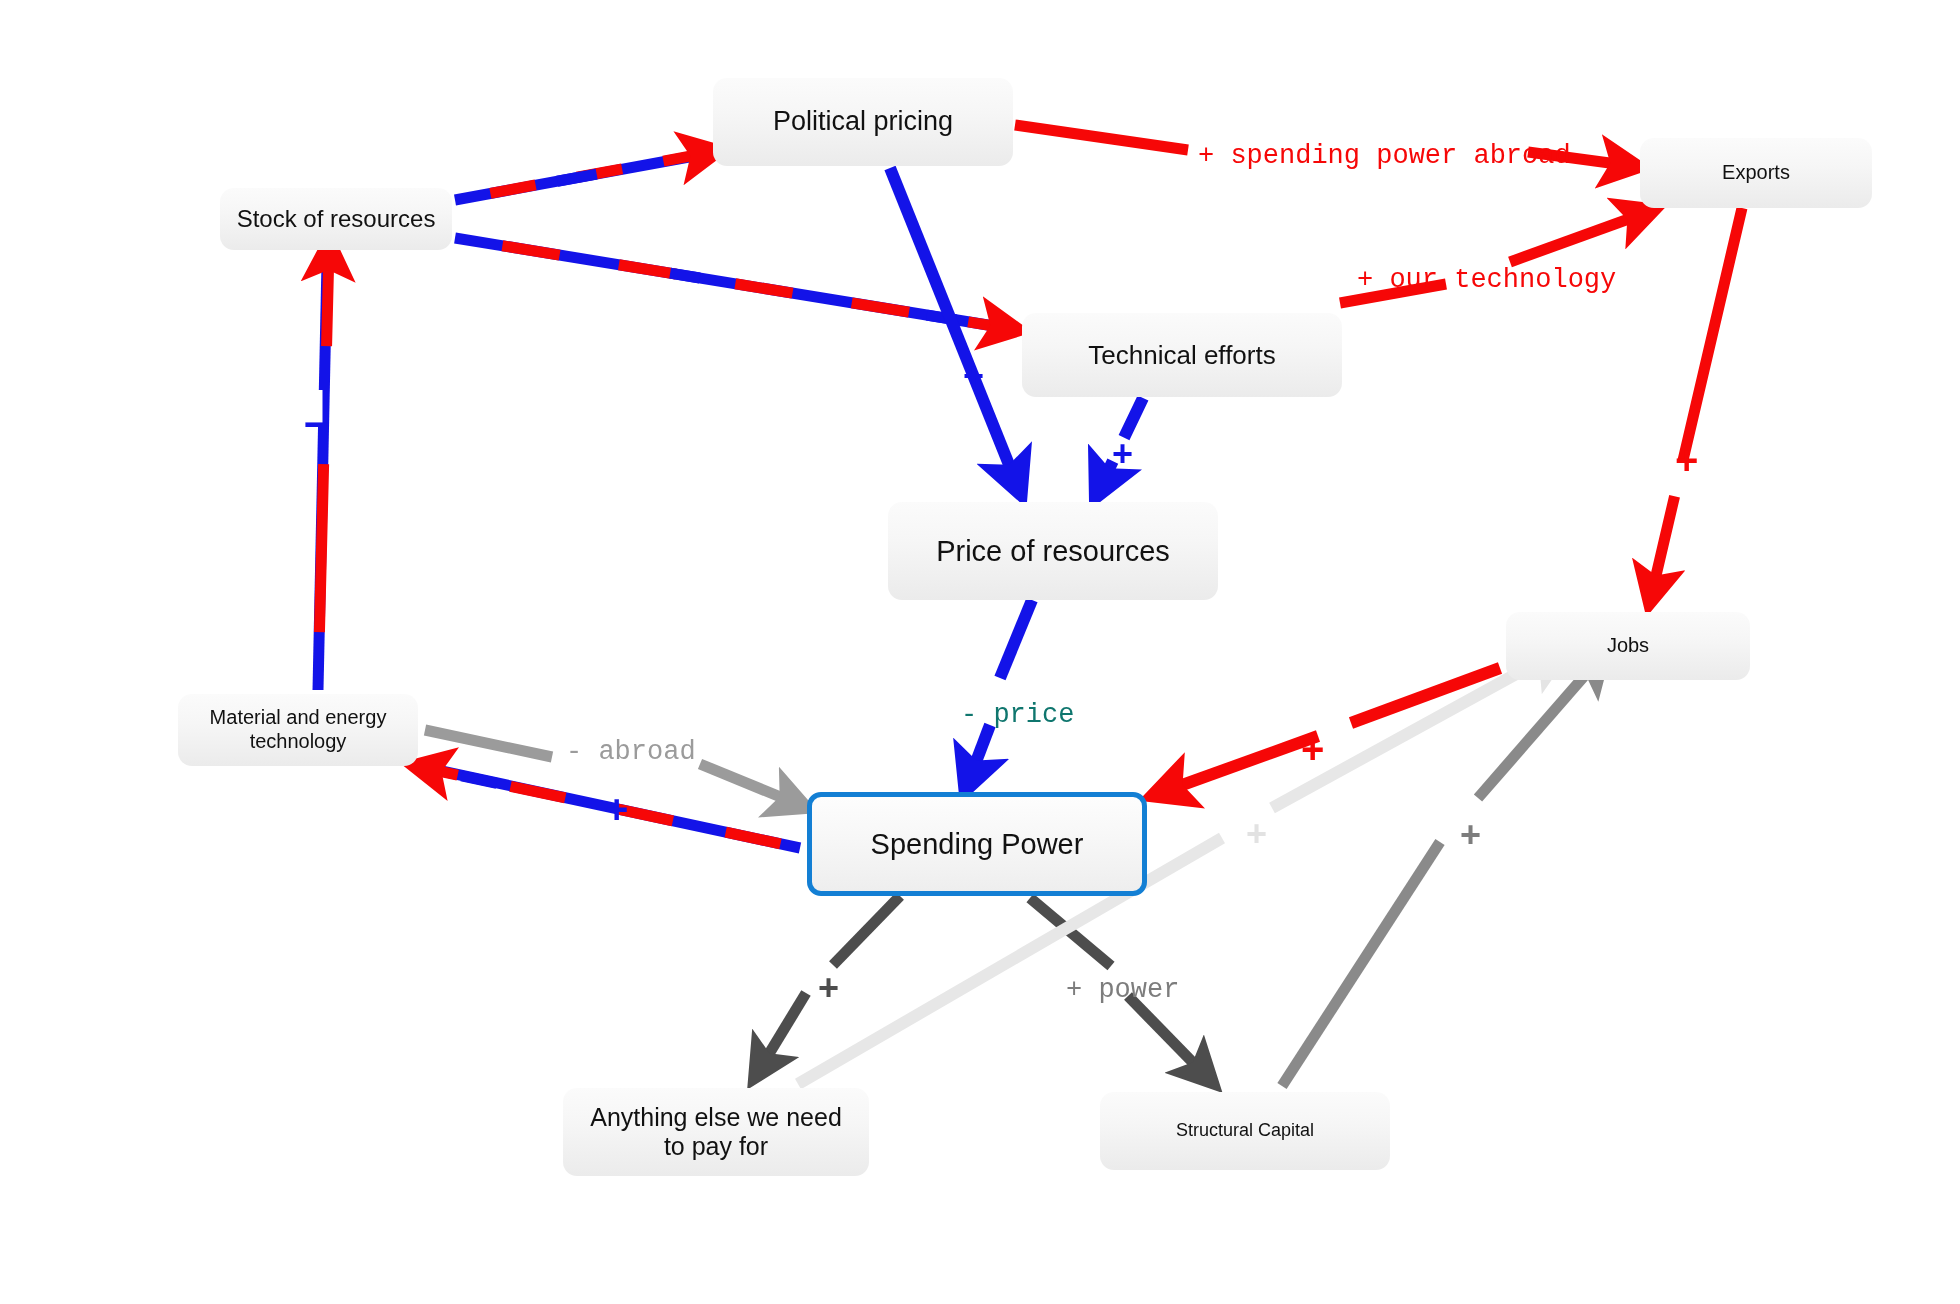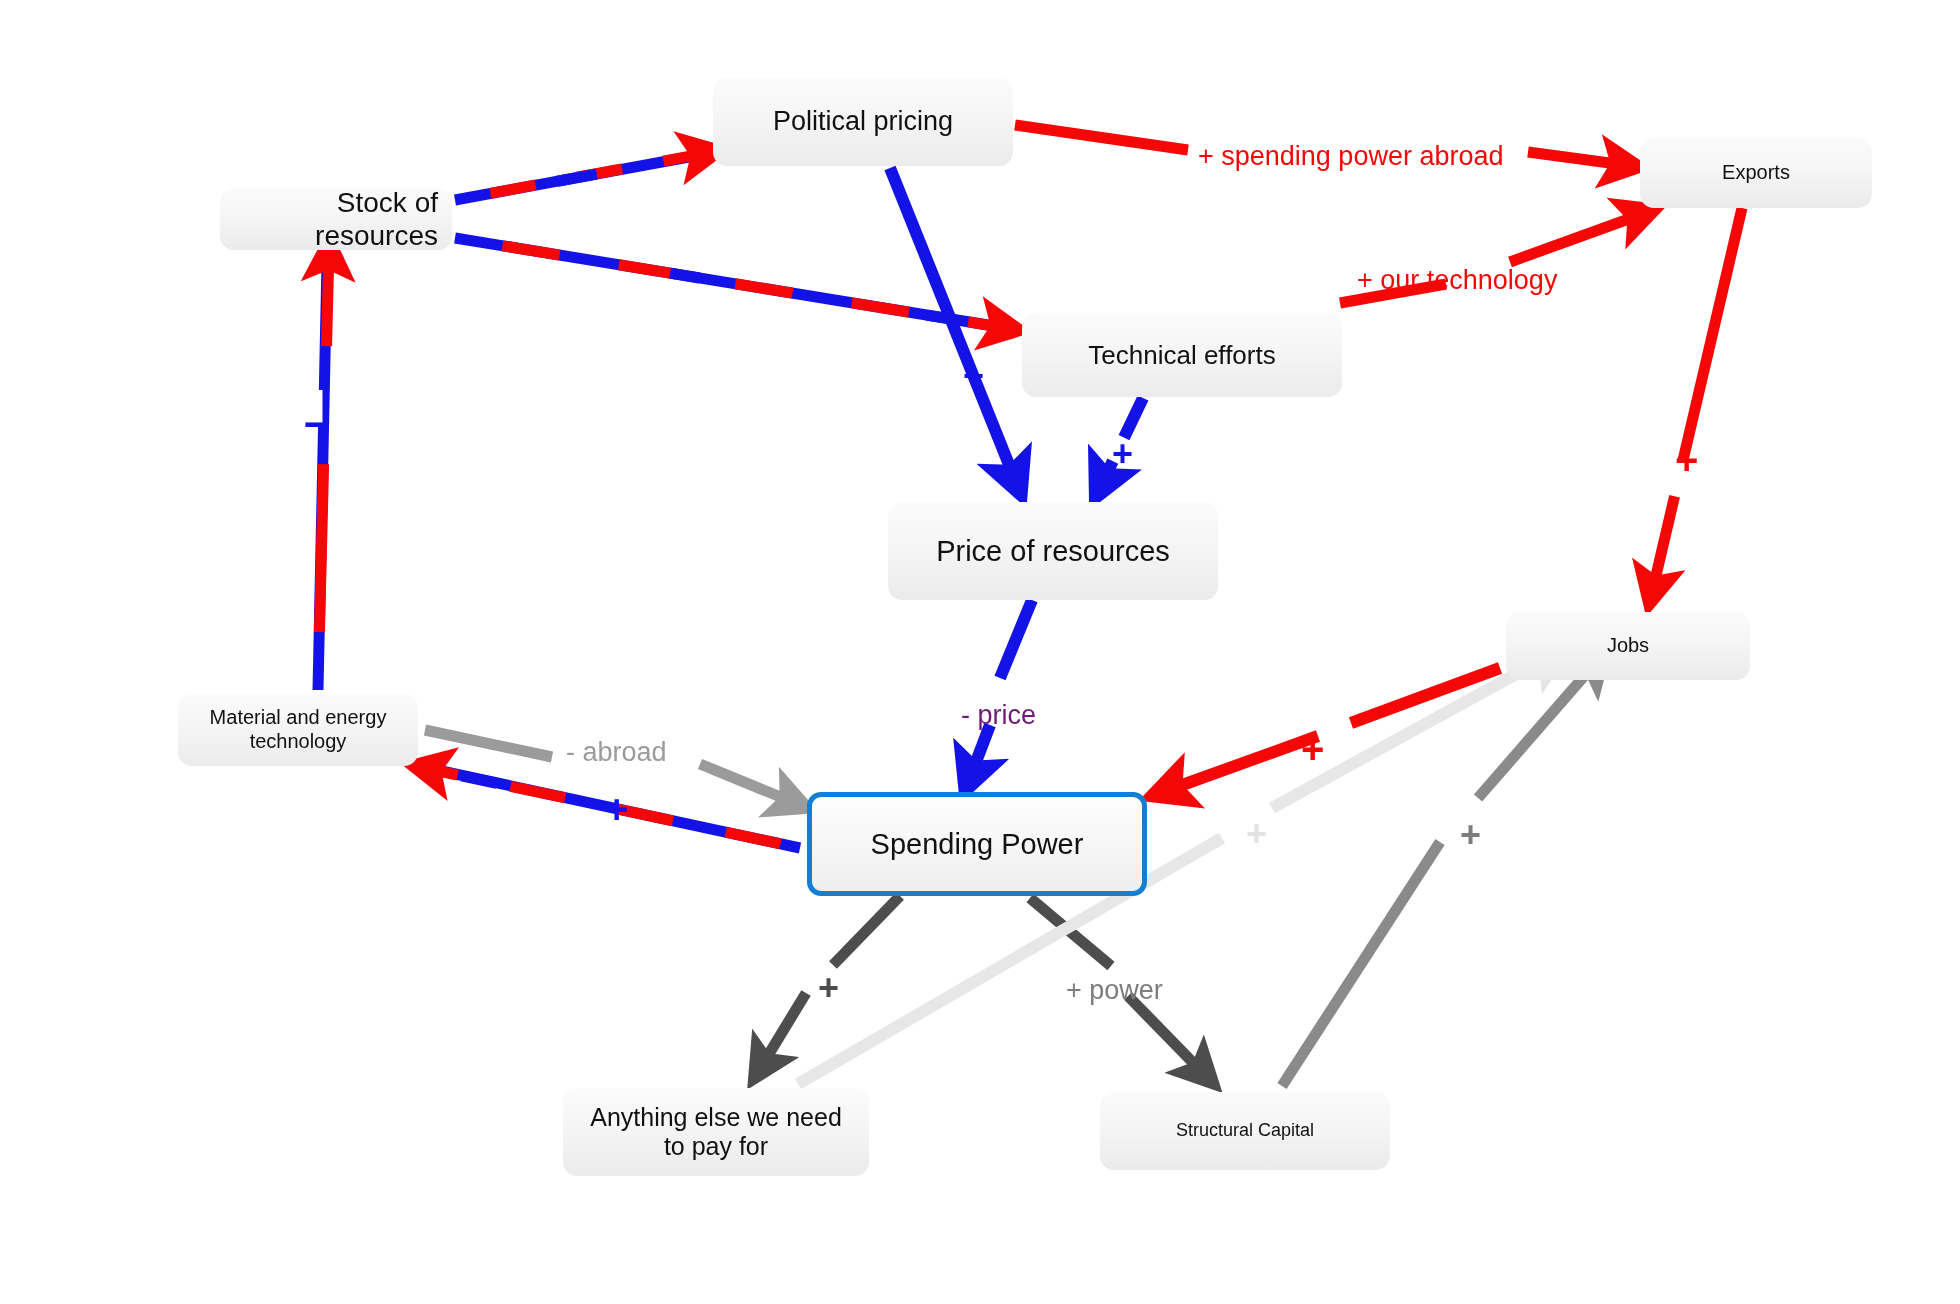--- a/index.html
+++ b/index.html
@@ -17,21 +17,21 @@
     padding:6px 14px;
     line-height:1.18;
     font-family:"Liberation Sans",sans-serif;
   }
   .node.highlight{
     border:5px solid #137fd4;
     background:linear-gradient(180deg,#fdfdfd 0%,#f7f7f7 45%,#eeeeee 100%);
   }
   .edge-label{
     position:absolute;
-    font-family:Liberation Sans, sans-serif;
+    font-family:Liberation Mono, monospace;
     white-space:nowrap;
   }
   .sign{
     position:absolute;
     font-family:"Liberation Sans",sans-serif;
     font-weight:bold;
     white-space:nowrap;
   }
 </style>
 </head>
@@ -144,21 +144,21 @@
   </svg>
 
   <div class="node" style="left:713px;top:78px;width:300px;height:88px;font-size:27px;">
     <span>Political pricing</span>
   </div>
 
   <div class="node" style="left:1640px;top:138px;width:232px;height:70px;font-size:20px;">
     <span>Exports</span>
   </div>
 
-  <div class="node" style="left:220px;top:188px;width:232px;height:62px;font-size:28px;text-align:right;">
+  <div class="node" style="left:220px;top:188px;width:232px;height:62px;font-size:24px;">
     <span>Stock of resources</span>
   </div>
 
   <div class="node" style="left:1022px;top:313px;width:320px;height:84px;font-size:26px;">
     <span>Technical efforts</span>
   </div>
 
   <div class="node" style="left:1506px;top:612px;width:244px;height:68px;font-size:20px;">
     <span>Jobs</span>
   </div>
@@ -180,21 +180,21 @@
   </div>
 
   <div class="node" style="left:1100px;top:1092px;width:290px;height:78px;font-size:18px;">
     <span>Structural Capital</span>
   </div>
 
   <div class="edge-label" style="left:1198px;top:141px;color:#f60707;font-size:27px;">+ spending power abroad</div>
 
   <div class="edge-label" style="left:1357px;top:265px;color:#f60707;font-size:27px;">+ our technology</div>
 
-  <div class="edge-label" style="left:961px;top:700px;color:#701a75;font-size:27px;">- price</div>
+  <div class="edge-label" style="left:961px;top:700px;color:#0f766e;font-size:27px;">- price</div>
 
   <div class="edge-label" style="left:566px;top:737px;color:#9b9b9b;font-size:27px;">- abroad</div>
 
   <div class="edge-label" style="left:1066px;top:975px;color:#7d7d7d;font-size:27px;">+ power</div>
 
   <div class="sign" style="left:963px;top:355px;color:#1313e8;font-size:36px;">+</div>
 
   <div class="sign" style="left:1112px;top:433px;color:#1313e8;font-size:36px;">+</div>
 
   <div class="sign" style="left:1675px;top:438px;color:#f60707;font-size:40px;">+</div>

